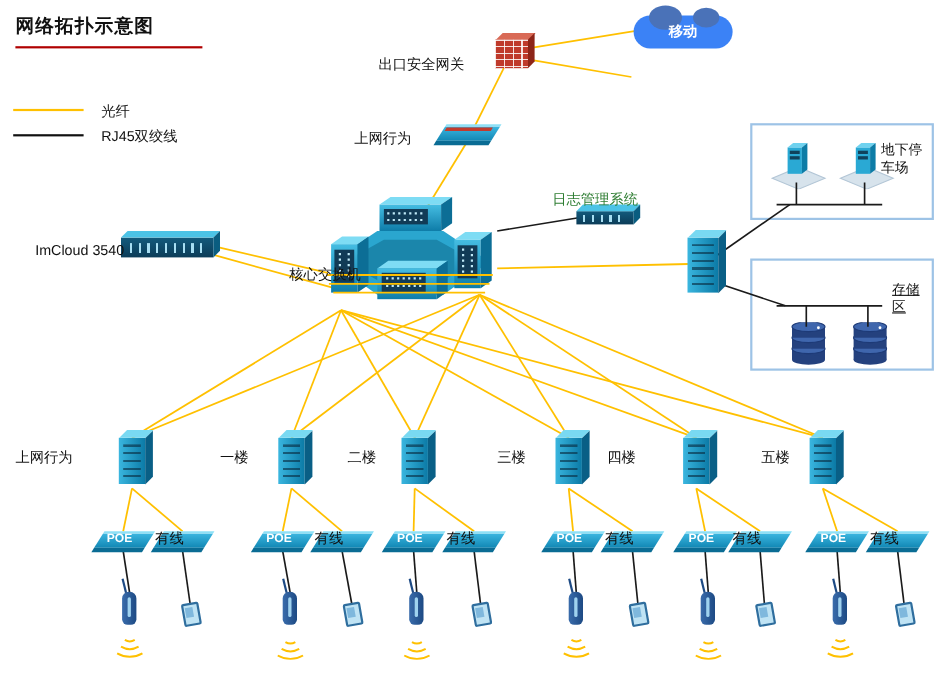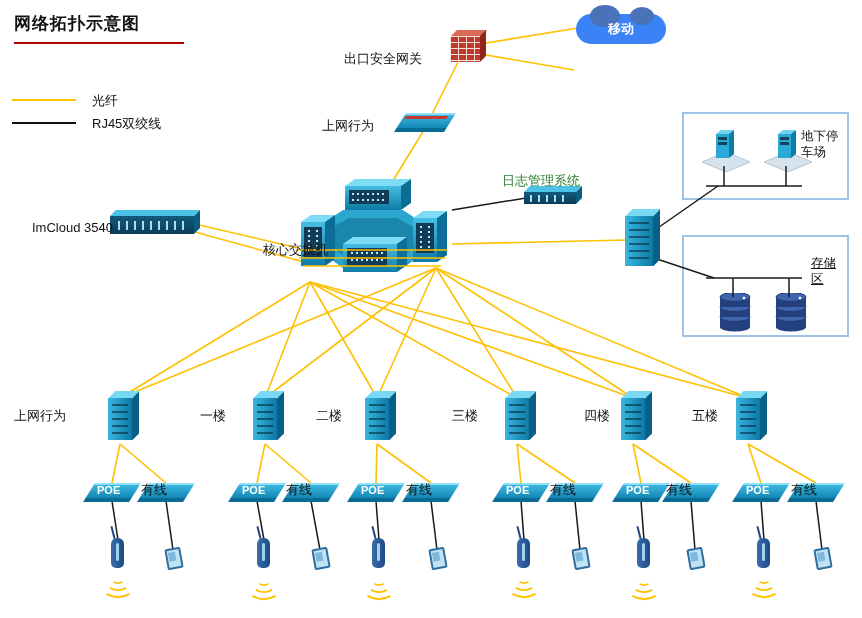--- a/index.html
+++ b/index.html
@@ -280,21 +280,21 @@
 
   <div class="lbl" style="left:452px;top:407px;">三楼</div>
   <div class="tower" style="left:505px;top:398px;"></div>
   <div class="flatdev" style="left:498px;top:483px;"></div>
   <div class="poelbl" style="left:506px;top:484px;">POE</div>
   <div class="flatdev" style="left:552px;top:483px;"></div>
   <div class="lbl" style="left:550px;top:481px;">有线</div>
   <div class="ap" style="left:517px;top:538px;"></div>
   <div class="term" style="left:573px;top:548px;"></div>
 
-  <div class="lbl" style="left:584px;top:407px;font-family:Liberation Serif, serif;">四楼</div>
+  <div class="lbl" style="left:552px;top:407px;font-family:Liberation Serif, serif;">四楼</div>
   <div class="tower" style="left:621px;top:398px;"></div>
   <div class="flatdev" style="left:618px;top:483px;"></div>
   <div class="poelbl" style="left:626px;top:484px;">POE</div>
   <div class="flatdev" style="left:668px;top:483px;"></div>
   <div class="lbl" style="left:666px;top:481px;">有线</div>
   <div class="ap" style="left:637px;top:538px;"></div>
   <div class="term" style="left:688px;top:548px;"></div>
 
   <div class="lbl" style="left:692px;top:407px;">五楼</div>
   <div class="tower" style="left:736px;top:398px;"></div>

